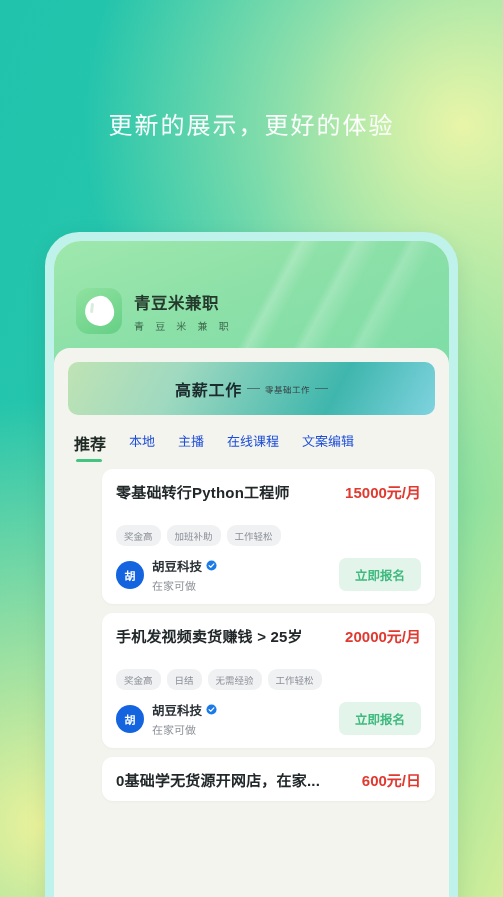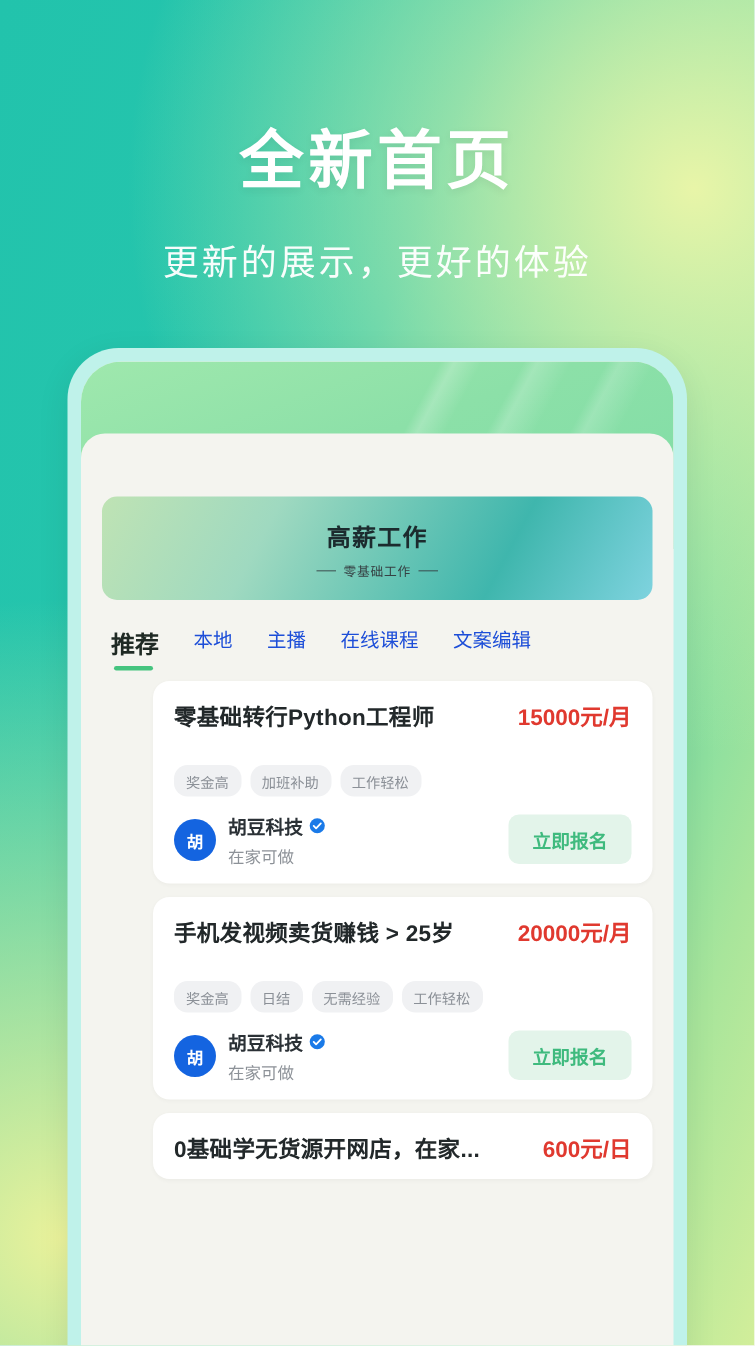--- a/index.html
+++ b/index.html
@@ -150,23 +150,23 @@
     background: #f4f4ef;
     border-radius: 16px 16px 0 0;
     margin-top: 14px;
     padding: 14px 14px 0 14px;
     height: 100%;
   }
 
   
   .cats { display: flex; gap: 10px; }
   .cat {
-    flex: 1 1 0; height: 69px; border-radius: 10px;
-    display: flex; flex-direction: column; align-items: center; justify-content: center;
-    gap: 5px; position: relative; overflow: hidden; margin-top: 28px;
+    flex: 1 1 0; height: 53px; border-radius: 10px;
+    display: flex; flex-direction: row; align-items: center; justify-content: center;
+    gap: 5px; position: relative; overflow: hidden;
   }
   .cat-1 { background: linear-gradient(118deg, #bfe3b4 0%, #9fd9c0 30%, #3fb6ad 72%, #7fd3df 100%); }
   .cat-2 { background: linear-gradient(118deg, #d7b3ea 0%, #c6b6ef 38%, #aebcf2 72%, #cfcaf4 100%); }
   .cat-3 { background: linear-gradient(28deg, #e4503c 0%, #f3a44e 34%, #fcd48b 66%, #fae3b0 100%); }
   .cat-title { font-size: 16px; font-weight: 800; color: #1c2b2e; letter-spacing: .8px; }
   .cat-3 .cat-title { color: #35241a; }
   .cat-sub {
     font-size: 8.5px; color: #364043; display: flex; align-items: center; gap: 5px;
     letter-spacing: .5px;
   }
@@ -222,21 +222,20 @@
     padding: 7px 16px; border-radius: 7px; border: none; white-space: nowrap;
     flex: 0 0 auto; font-family: inherit;
   }
 </style>
 </head>
 <body>
 
 <div class="promo">
 
   <div class="headline-wrap">
-    <div class="headline">全新首页</div>
     <div class="subhead">更新的展示，更好的体验</div>
   </div>
 
   <div class="phone">
     <div class="screen">
 
       <div class="statusbar">
         <div class="sb-left">
           <span>13:56</span>
           <svg class="alarm-icon" viewBox="0 0 24 24">
@@ -268,20 +267,29 @@
             <path d="M12 17.8 2.4 7.6a13.6 13.6 0 0 1 19.2 0z" fill="#1d2b22"></path>
           </svg>
           <span class="batt">
               <span></span>
             </span>
           <span class="batt-pct"><span>76</span><small>%</small></span>
         </div>
       </div>
 
       <div class="app-header">
+        <div class="brand-row">
+          <div class="logo">
+              <div class="bean"></div>
+            </div>
+          <div class="brand-text">
+            <div class="bt-main">青豆米兼职</div>
+            <div class="bt-sub">青 豆 米 兼 职</div>
+          </div>
+        </div>
 
 
         <div class="sheet">
 
           <div class="cats">
             <div class="cat cat-1">
               <div class="cat-title">高薪工作</div>
               <div class="cat-sub">零基础工作</div>
             </div>
           </div>

